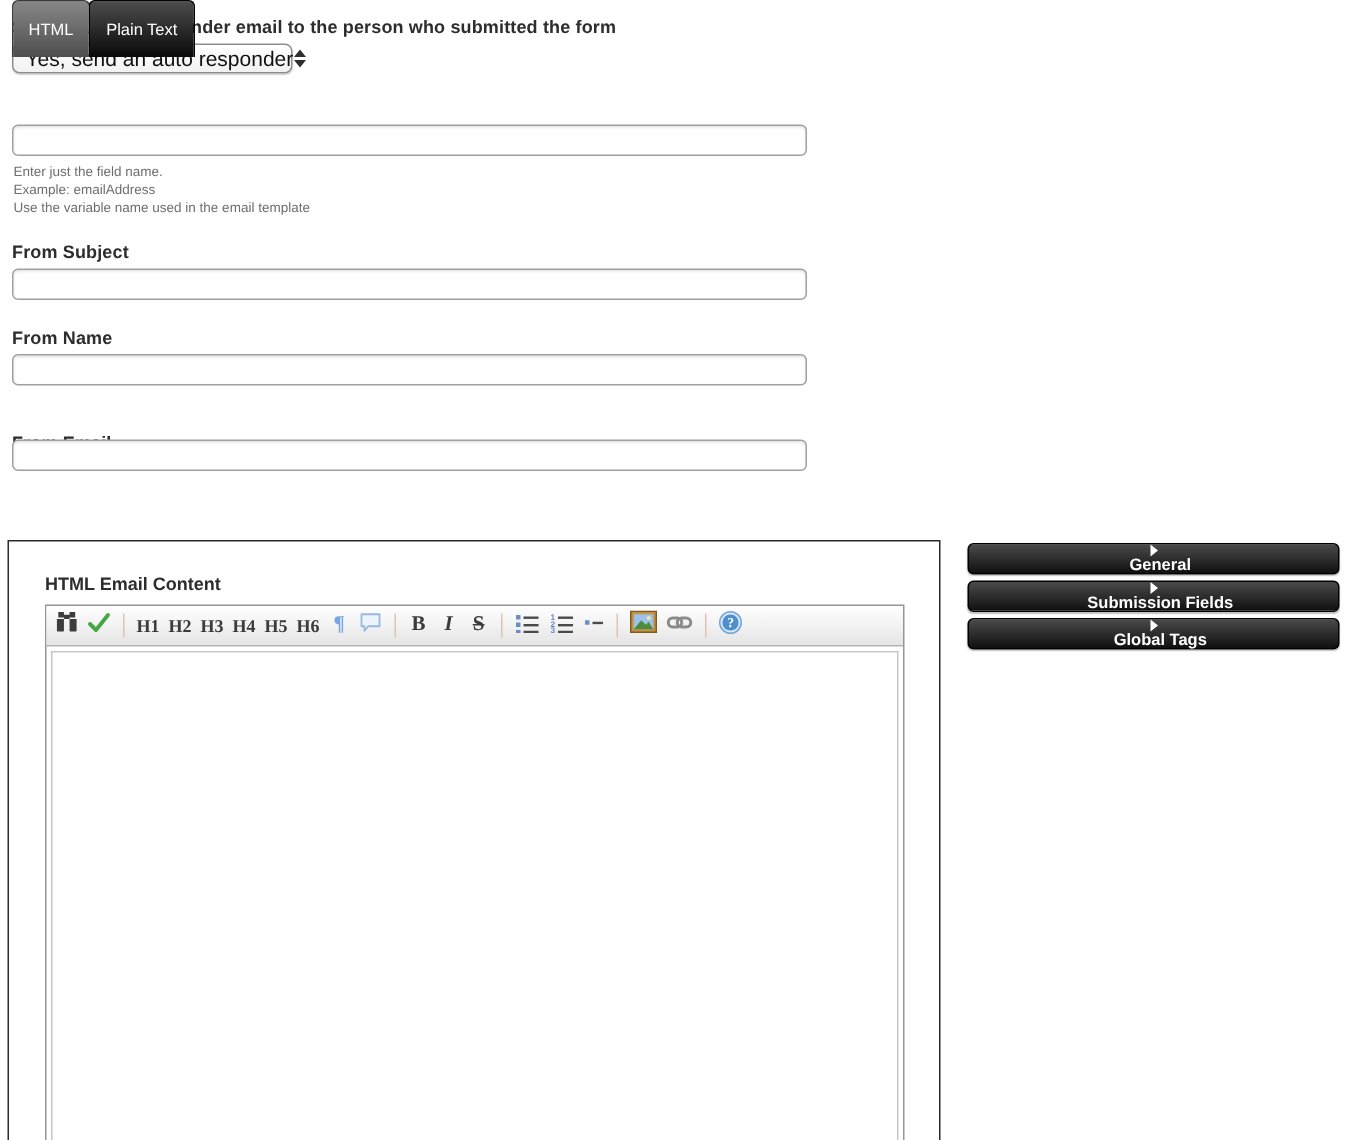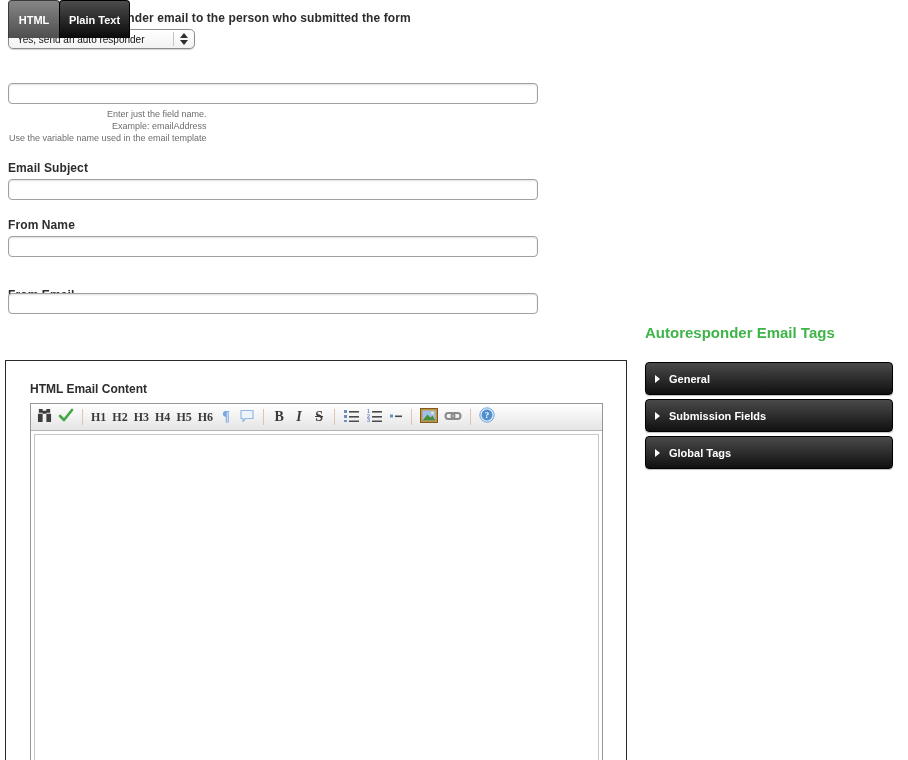--- a/index.html
+++ b/index.html
@@ -18,31 +18,31 @@
     background: #fff; box-shadow: inset 0 1px 2px rgba(0,0,0,0.12);
     font-size: 12px; padding: 0 6px; color: #333; outline: none;
   }
   
   .mac-select {
     display: flex; align-items: center; width: 187px; height: 20px;
     border: 1px solid #8d8d8d; border-radius: 5px;
     background: linear-gradient(#ffffff, #f2f2f2);
     box-shadow: 0 1px 1px rgba(0,0,0,0.18); cursor: default;
   }
-  .mac-select .val { flex: 1; font-size: 10px; color: #111; padding-left: 8px; white-space: nowrap; }
+  .mac-select .val { flex: 1; font-size: 14px; color: #111; padding-left: 8px; white-space: nowrap; }
   .mac-select .divider { width: 1px; height: 14px; background: #c4c4c4; }
   .mac-select .stepper { width: 20px; display: flex; flex-direction: column; align-items: center; gap: 2px; }
   .tri-up { width: 0; height: 0; border-left: 4px solid transparent; border-right: 4px solid transparent; border-bottom: 5px solid #2e2e2e; }
   .tri-down { width: 0; height: 0; border-left: 4px solid transparent; border-right: 4px solid transparent; border-top: 5px solid #2e2e2e; }
-  .help-text { font-size: 9px; color: #6e6e6e; line-height: 12px; text-align: right; }
+  .help-text { font-size: 9px; color: #6e6e6e; line-height: 12px; }
 
   
   .tab {
     position: absolute; height: 38px; top: 338; border-radius: 4px 4px 0 0;
-    color: #fff; font-size: 11px; font-weight: bold;
+    color: #fff; font-size: 11px; font-weight: normal;
     display: flex; align-items: center; justify-content: center; cursor: pointer;
   }
   .tab--active { left: 8px; width: 52px; background: linear-gradient(#868686, #4e4e4e); border: 1px solid #3a3a3a; border-bottom: none; }
   .tab--inactive { left: 59px; width: 71px; background: linear-gradient(#4c4c4c, #090909); border: 1px solid #000; border-bottom: none; }
 
   
   .panel {
     left: 5px; top: 360px; width: 622px; height: 410px;
     border: 1px solid #2b2b2b; background: #fff;
   }
@@ -69,24 +69,25 @@
   .tsep { width: 1px; height: 16px; background: #e3c2b4; margin: 0 2px; }
   .editor-canvas {
     position: absolute; left: 3px; right: 3px; top: 30px; height: 356px;
     border: 1px solid #c7c7c7; background: #fff; outline: none;
   }
 
   
   .side-heading { left: 645px; top: 324px; font-size: 15px; font-weight: bold; color: #3eb449; }
   .accordions { left: 645px; top: 362px; width: 248px; }
   .acc-bar {
-    height: 33px; margin-bottom: 4px; border-radius: 4px; border: 1px solid #000;
+    height: 21px; margin-bottom: 4px; border-radius: 4px; border: 1px solid #000;
     background: linear-gradient(#4a4a4a, #101010);
     display: flex; align-items: center; padding-left: 9px; cursor: pointer;
     box-shadow: 0 1px 1px rgba(0,0,0,0.25);
+    flex-direction: column;
   }
   .acc-bar .caret {
     width: 0; height: 0; border-top: 4px solid transparent; border-bottom: 4px solid transparent;
     border-left: 5px solid #fff; margin-right: 9px;
   }
   .acc-bar .acc-label { color: #fff; font-size: 11px; font-weight: bold; }
 </style>
 </head>
 <body>
 
@@ -104,21 +105,21 @@
   </div>
 
   <input class="abs text-input" style="left: 8px; top: 83px;" value="">
 
   <div class="abs" style="left:9px; top:108px;">
     <div class="help-text">Enter just the field name.</div>
     <div class="help-text">Example: emailAddress</div>
     <div class="help-text">Use the variable name used in the email template</div>
   </div>
 
-  <div class="abs field-label" style="left:8px; top:161px;">Email Subject</div>
+  <div class="abs field-label" style="left:8px; top:161px;">From Subject</div>
   <input class="abs text-input" style="left: 8px; top: 179px;" value="">
 
   <div class="abs field-label" style="left:8px; top:218px;">From Name</div>
   <input class="abs text-input" style="left: 8px; top: 236px;" value="">
 
   <div class="abs field-label" style="left:8px; top:288px;">From Email</div>
   <input class="abs text-input" style="left: 8px; top: 293px;" value="">
 
   <div class="tab tab--active">HTML</div>
   <div class="tab tab--inactive">Plain Text</div>
@@ -235,21 +236,20 @@
                 <circle cx="8" cy="8" r="5.4" fill="#4f8fd0"></circle>
                 <text x="8" y="11.2" font-size="9" font-weight="bold" fill="#fff" text-anchor="middle" font-family="Liberation Serif, serif">?</text>
               </svg>
           </span>
         </span>
       </div>
       <div class="editor-canvas" contenteditable="true" style=""></div>
     </div>
   </div>
 
-  <div class="abs side-heading">Autoresponder Email Tags</div>
 
   <div class="abs accordions">
     <div class="acc-bar">
       <span class="caret"></span>
       <span class="acc-label">General</span>
     </div>
     <div class="acc-bar">
       <span class="caret"></span>
       <span class="acc-label">Submission Fields</span>
     </div>

